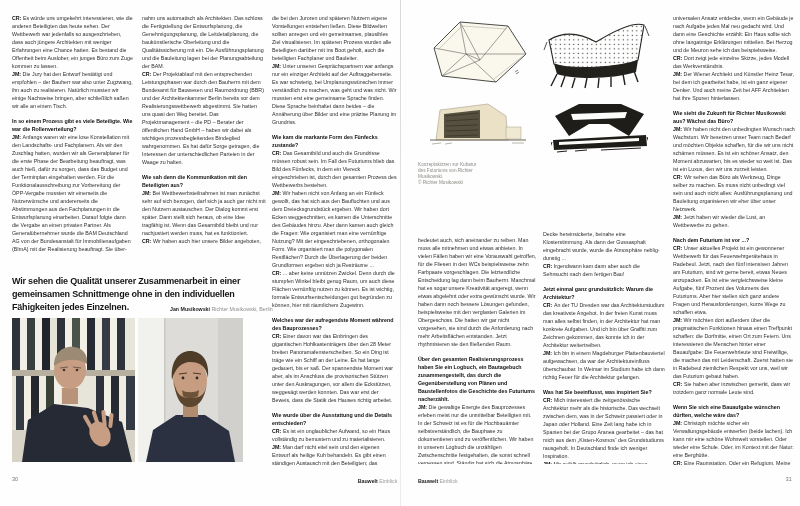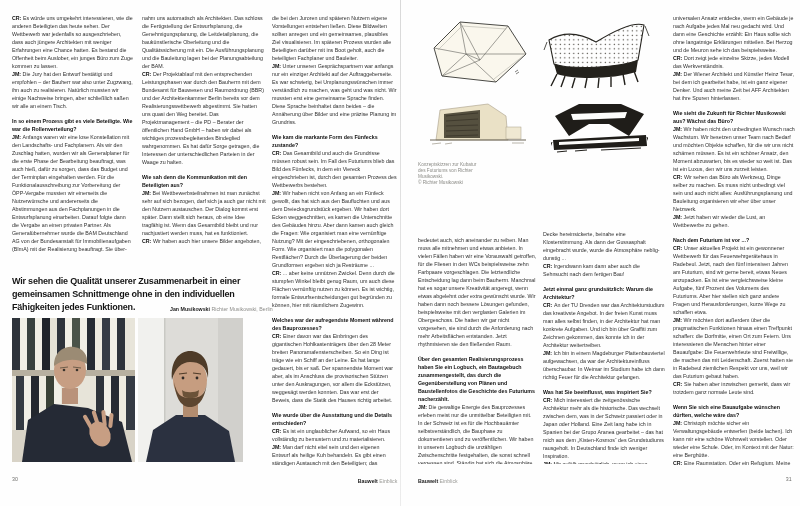--- a/index.html
+++ b/index.html
@@ -64,21 +64,21 @@
           <p class="para"><b>CR: </b>Einer davon war das Einbringen des gigantischen Hohlkastenträgers über den 28 Meter breiten Panoramafensterscheiben. So ein Ding ist träge wie ein Schiff an der Leine. Es hat lange gedauert, bis er saß. Der spannendste Moment war aber, als im Anschluss die provisorischen Stützen unter den Auskragungen, vor allem die Eckstützen, weggesägt werden konnten. Das war erst der Beweis, dass die Statik des Hauses richtig arbeitet.</p>
           <p class="question">Wie wurde über die Ausstattung und die Details entschieden?</p>
           <p class="para"><b>CR: </b>Es ist ein unglaublicher Aufwand, so ein Haus vollständig zu bemustern und zu materialisieren.</p>
           <p class="para"><b>JM: </b>Man darf nicht eitel sein und den eigenen Entwurf als heilige Kuh behandeln. Es gibt einen ständigen Austausch mit den Beteiligten; das</p>
         </div>
     </div>
 
     <div class="headline">
         <div>Wir sehen die Qualität unserer Zusammenarbeit in einer</div>
         <div>gemeinsamen Schnittmenge ohne in den individuellen</div>
-        <div>Fähigkeiten jedes Funktionen.</div>
+        <div>Fähigkeiten jedes Einzelnen.</div>
       </div>
     <div class="micro o-left" style="left:170px;top:306px">
       <span class="attr-name">Jan Musikowski</span><span class="attr-rest"> Richter Musikowski, Berlin</span>
     </div>
 
     <svg class="art" style="left:12px;top:318px" width="123" height="144" viewBox="0 0 123 144" role="img">
       <rect width="123" height="144" fill="#d8d3c7"></rect>
 
       <g>
         <rect x="0" y="0" width="123" height="52" fill="#e9e6dc"></rect>

